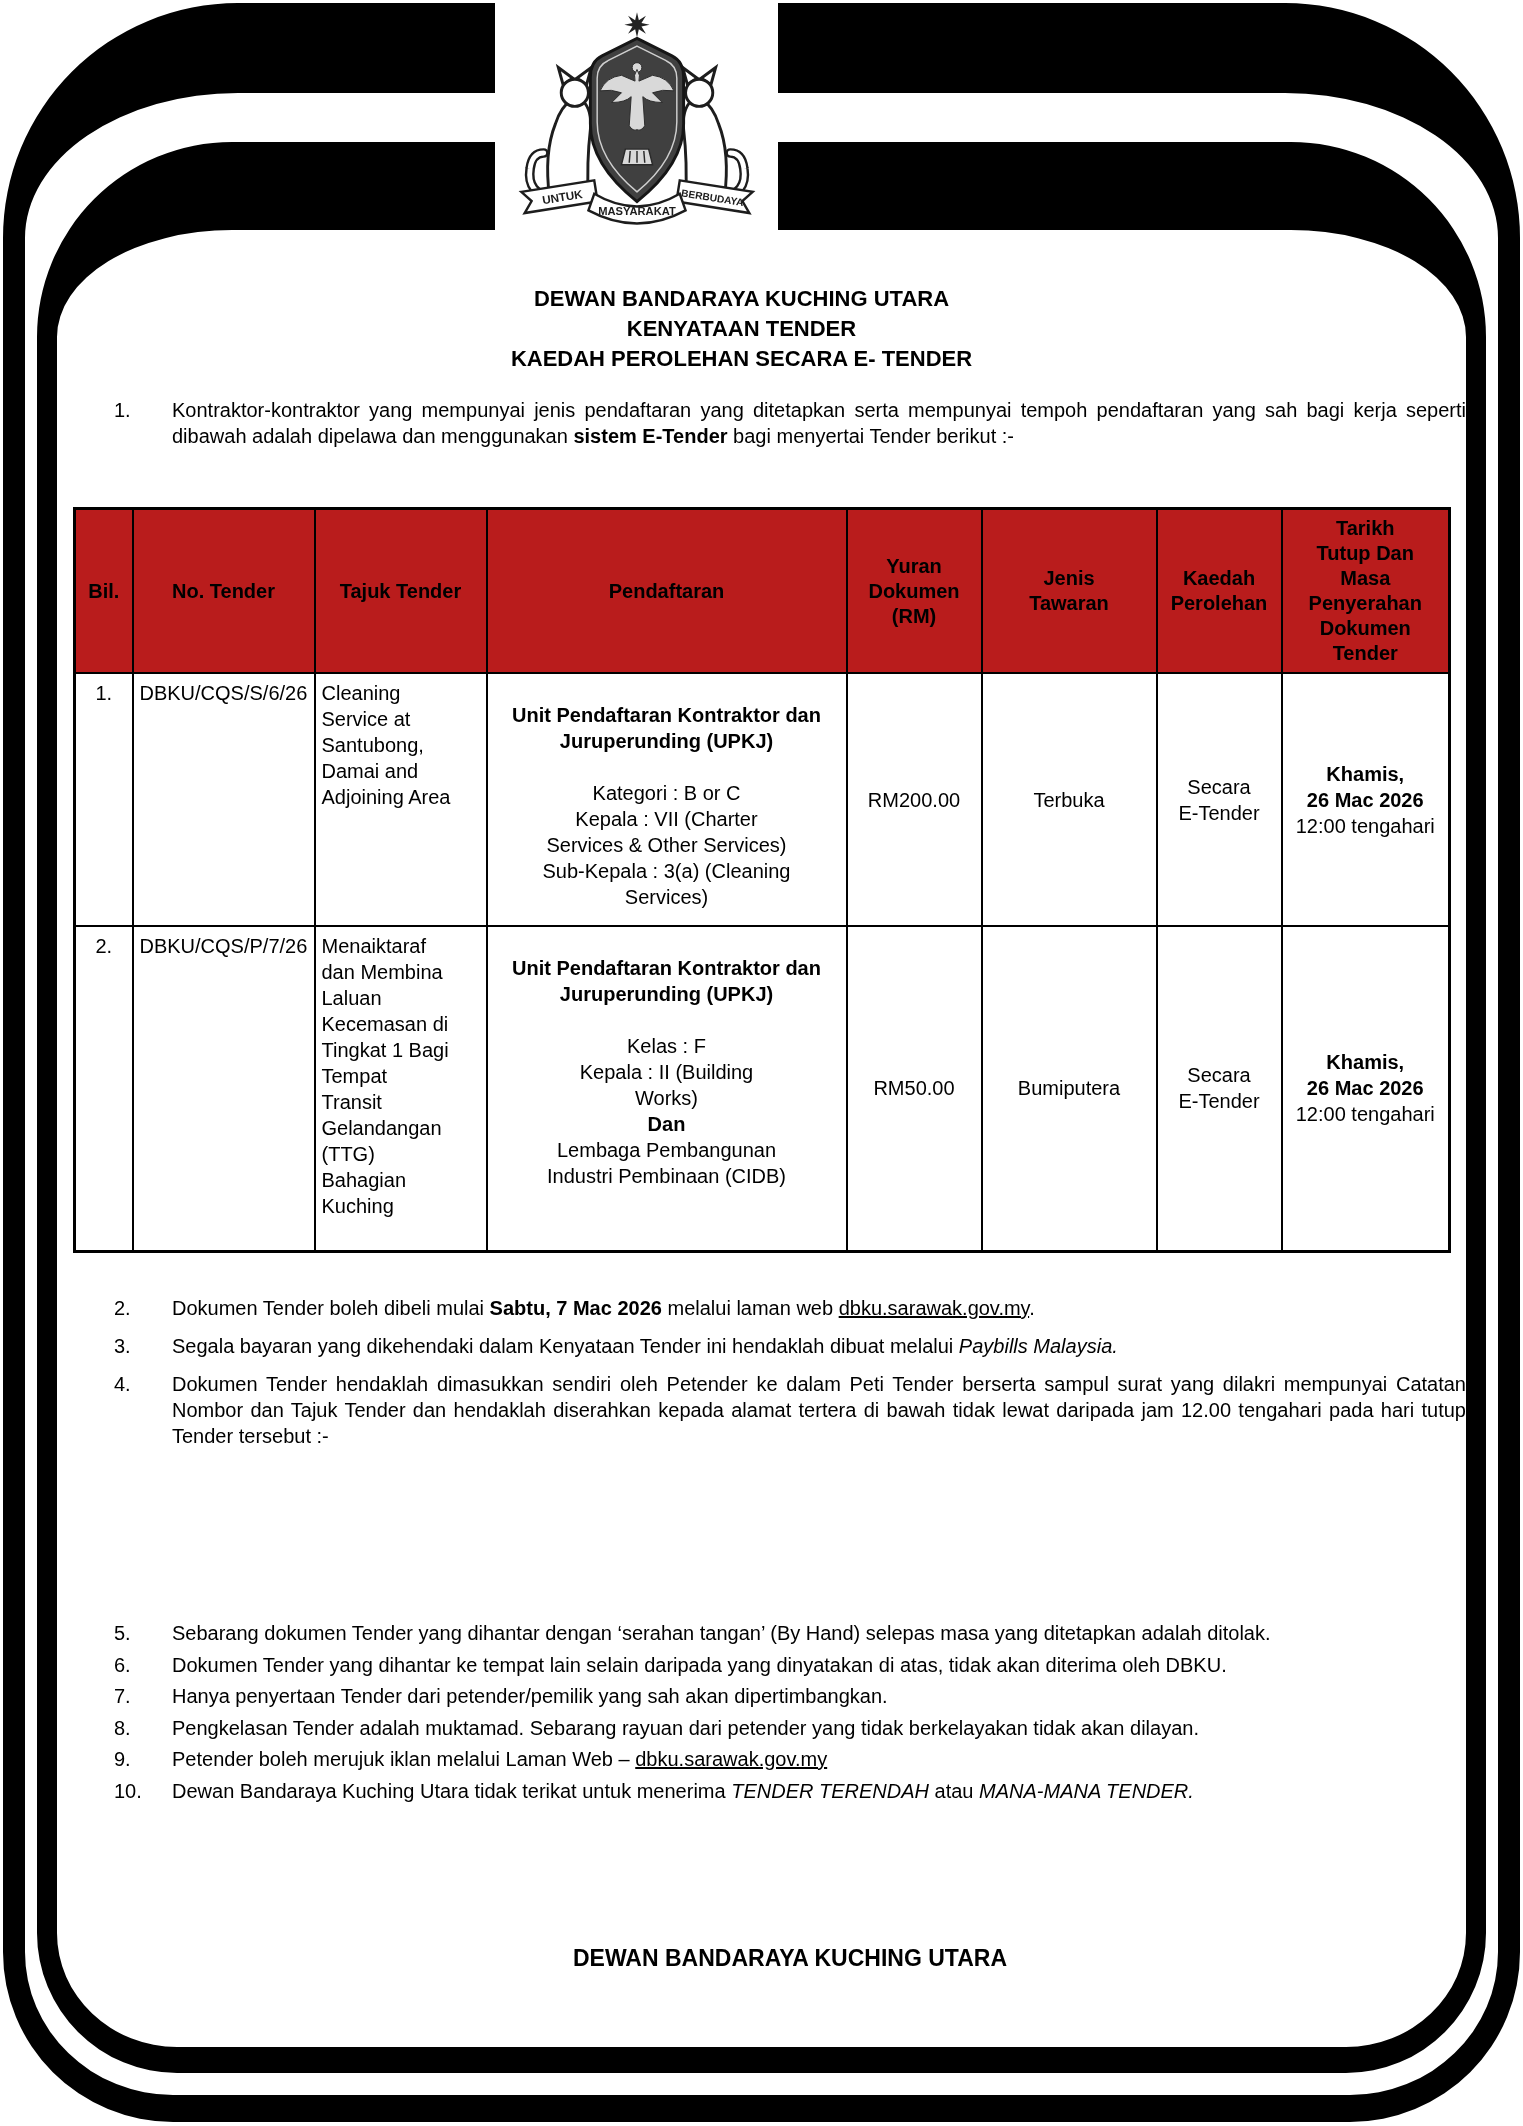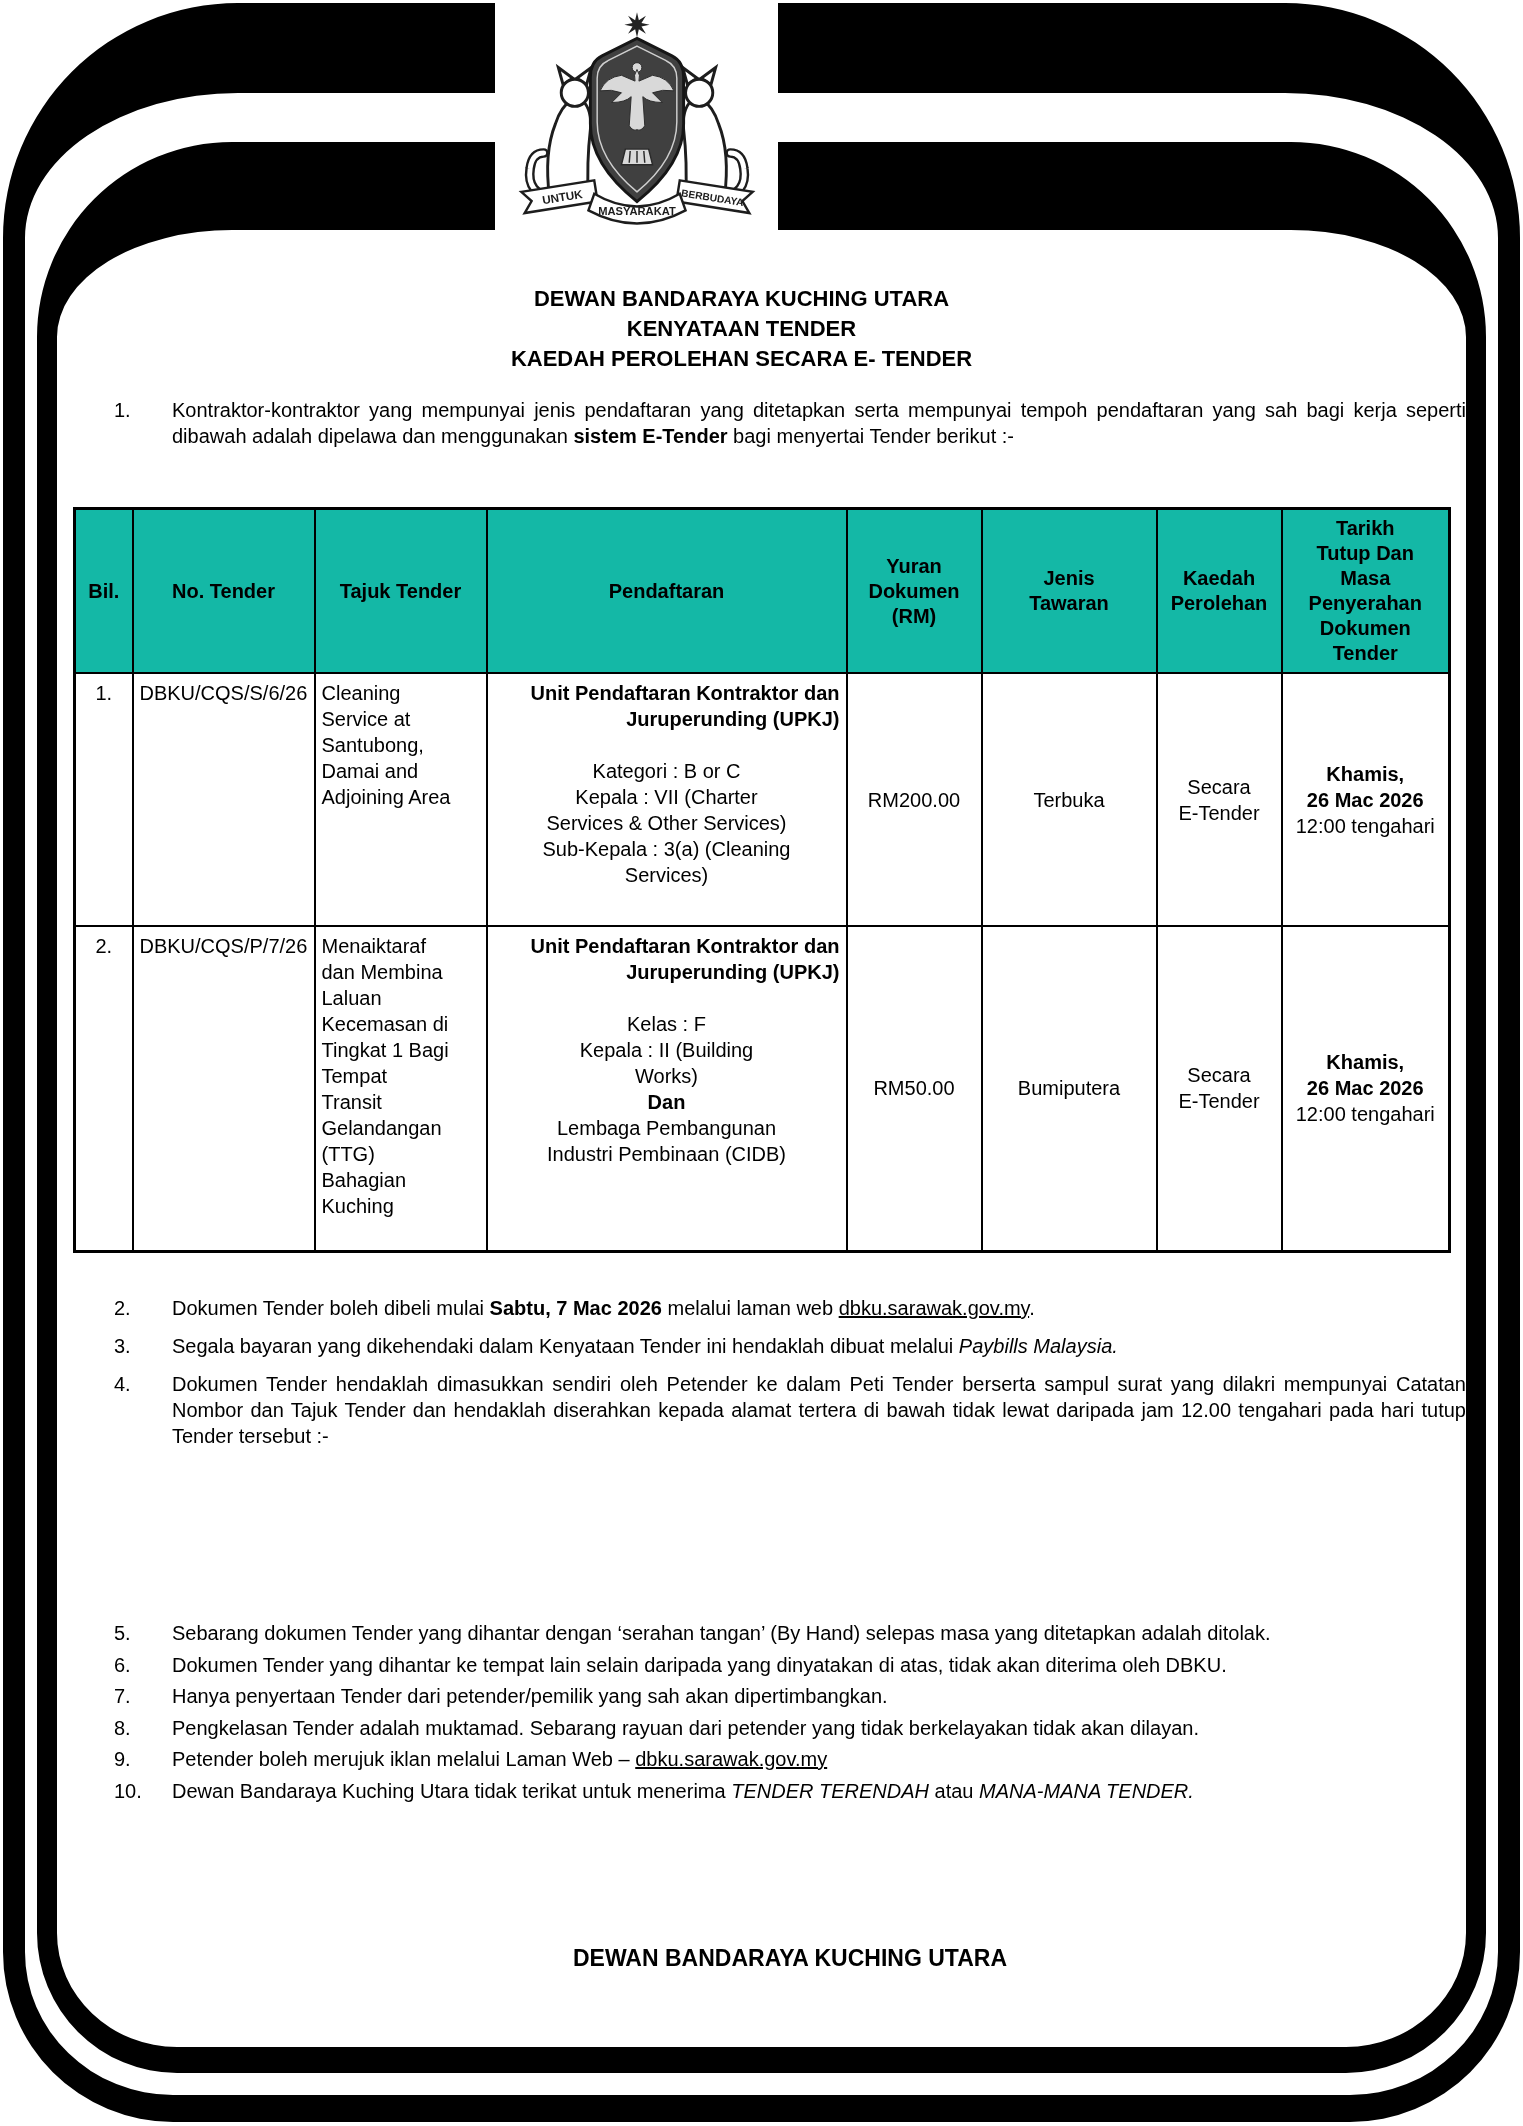--- a/index.html
+++ b/index.html
@@ -28,29 +28,29 @@
   .para .num{flex:0 0 58px;}
   .para .txt{flex:1;text-align:justify;}
   .intro{left:88px;top:397px;width:1352px;}
   
   table.tender{
     position:absolute;left:73px;top:507px;width:1375px;z-index:4;
     border-collapse:collapse;table-layout:fixed;font-size:20px;line-height:26px;
     border:3px solid #000;
   }
   table.tender th,table.tender td{border:2px solid #000;padding:6px 6px;overflow:hidden;}
-  table.tender th{background:#14b8a6;font-weight:bold;text-align:center;vertical-align:middle;white-space:pre-line;line-height:25px;margin-top:8px;}
+  table.tender th{background:#b91c1c;font-weight:bold;text-align:center;vertical-align:middle;white-space:pre-line;line-height:25px;margin-top:8px;}
   td.top{vertical-align:top;}
   td.mid{vertical-align:middle;text-align:center;}
   .c-bil{width:58px;}.c-no{width:182px;}.c-tajuk{width:172px;}.c-pend{width:360px;}
   .c-yuran{width:135px;}.c-jenis{width:175px;}.c-kaedah{width:125px;}.c-tarikh{width:168px;}
   .cell-bil{text-align:center;}
   .cell-no{white-space:nowrap;}
   .pre{white-space:pre-line;}
-  .pend-title{font-weight:bold;text-align:right;}
+  .pend-title{font-weight:bold;text-align:center;margin-top:22px;}
   .pend-detail{margin-top:26px;text-align:center;white-space:pre-line;}
   .pend-dan{font-weight:bold;text-align:center;}
   .pend-cidb{text-align:center;white-space:pre-line;}
   .tarikh-b{font-weight:bold;white-space:pre-line;}
   .items{display:block;}
   .items .para{margin-bottom:12px;}
   .items234{left:88px;top:1295px;width:1352px;}
   .items510{left:88px;top:1621px;width:1352px;}
   .items510 .para{line-height:25.5px;margin-bottom:6px;}
   .address{left:88px;top:1482px;width:1136px;text-align:center;font-size:20px;line-height:30px;}

